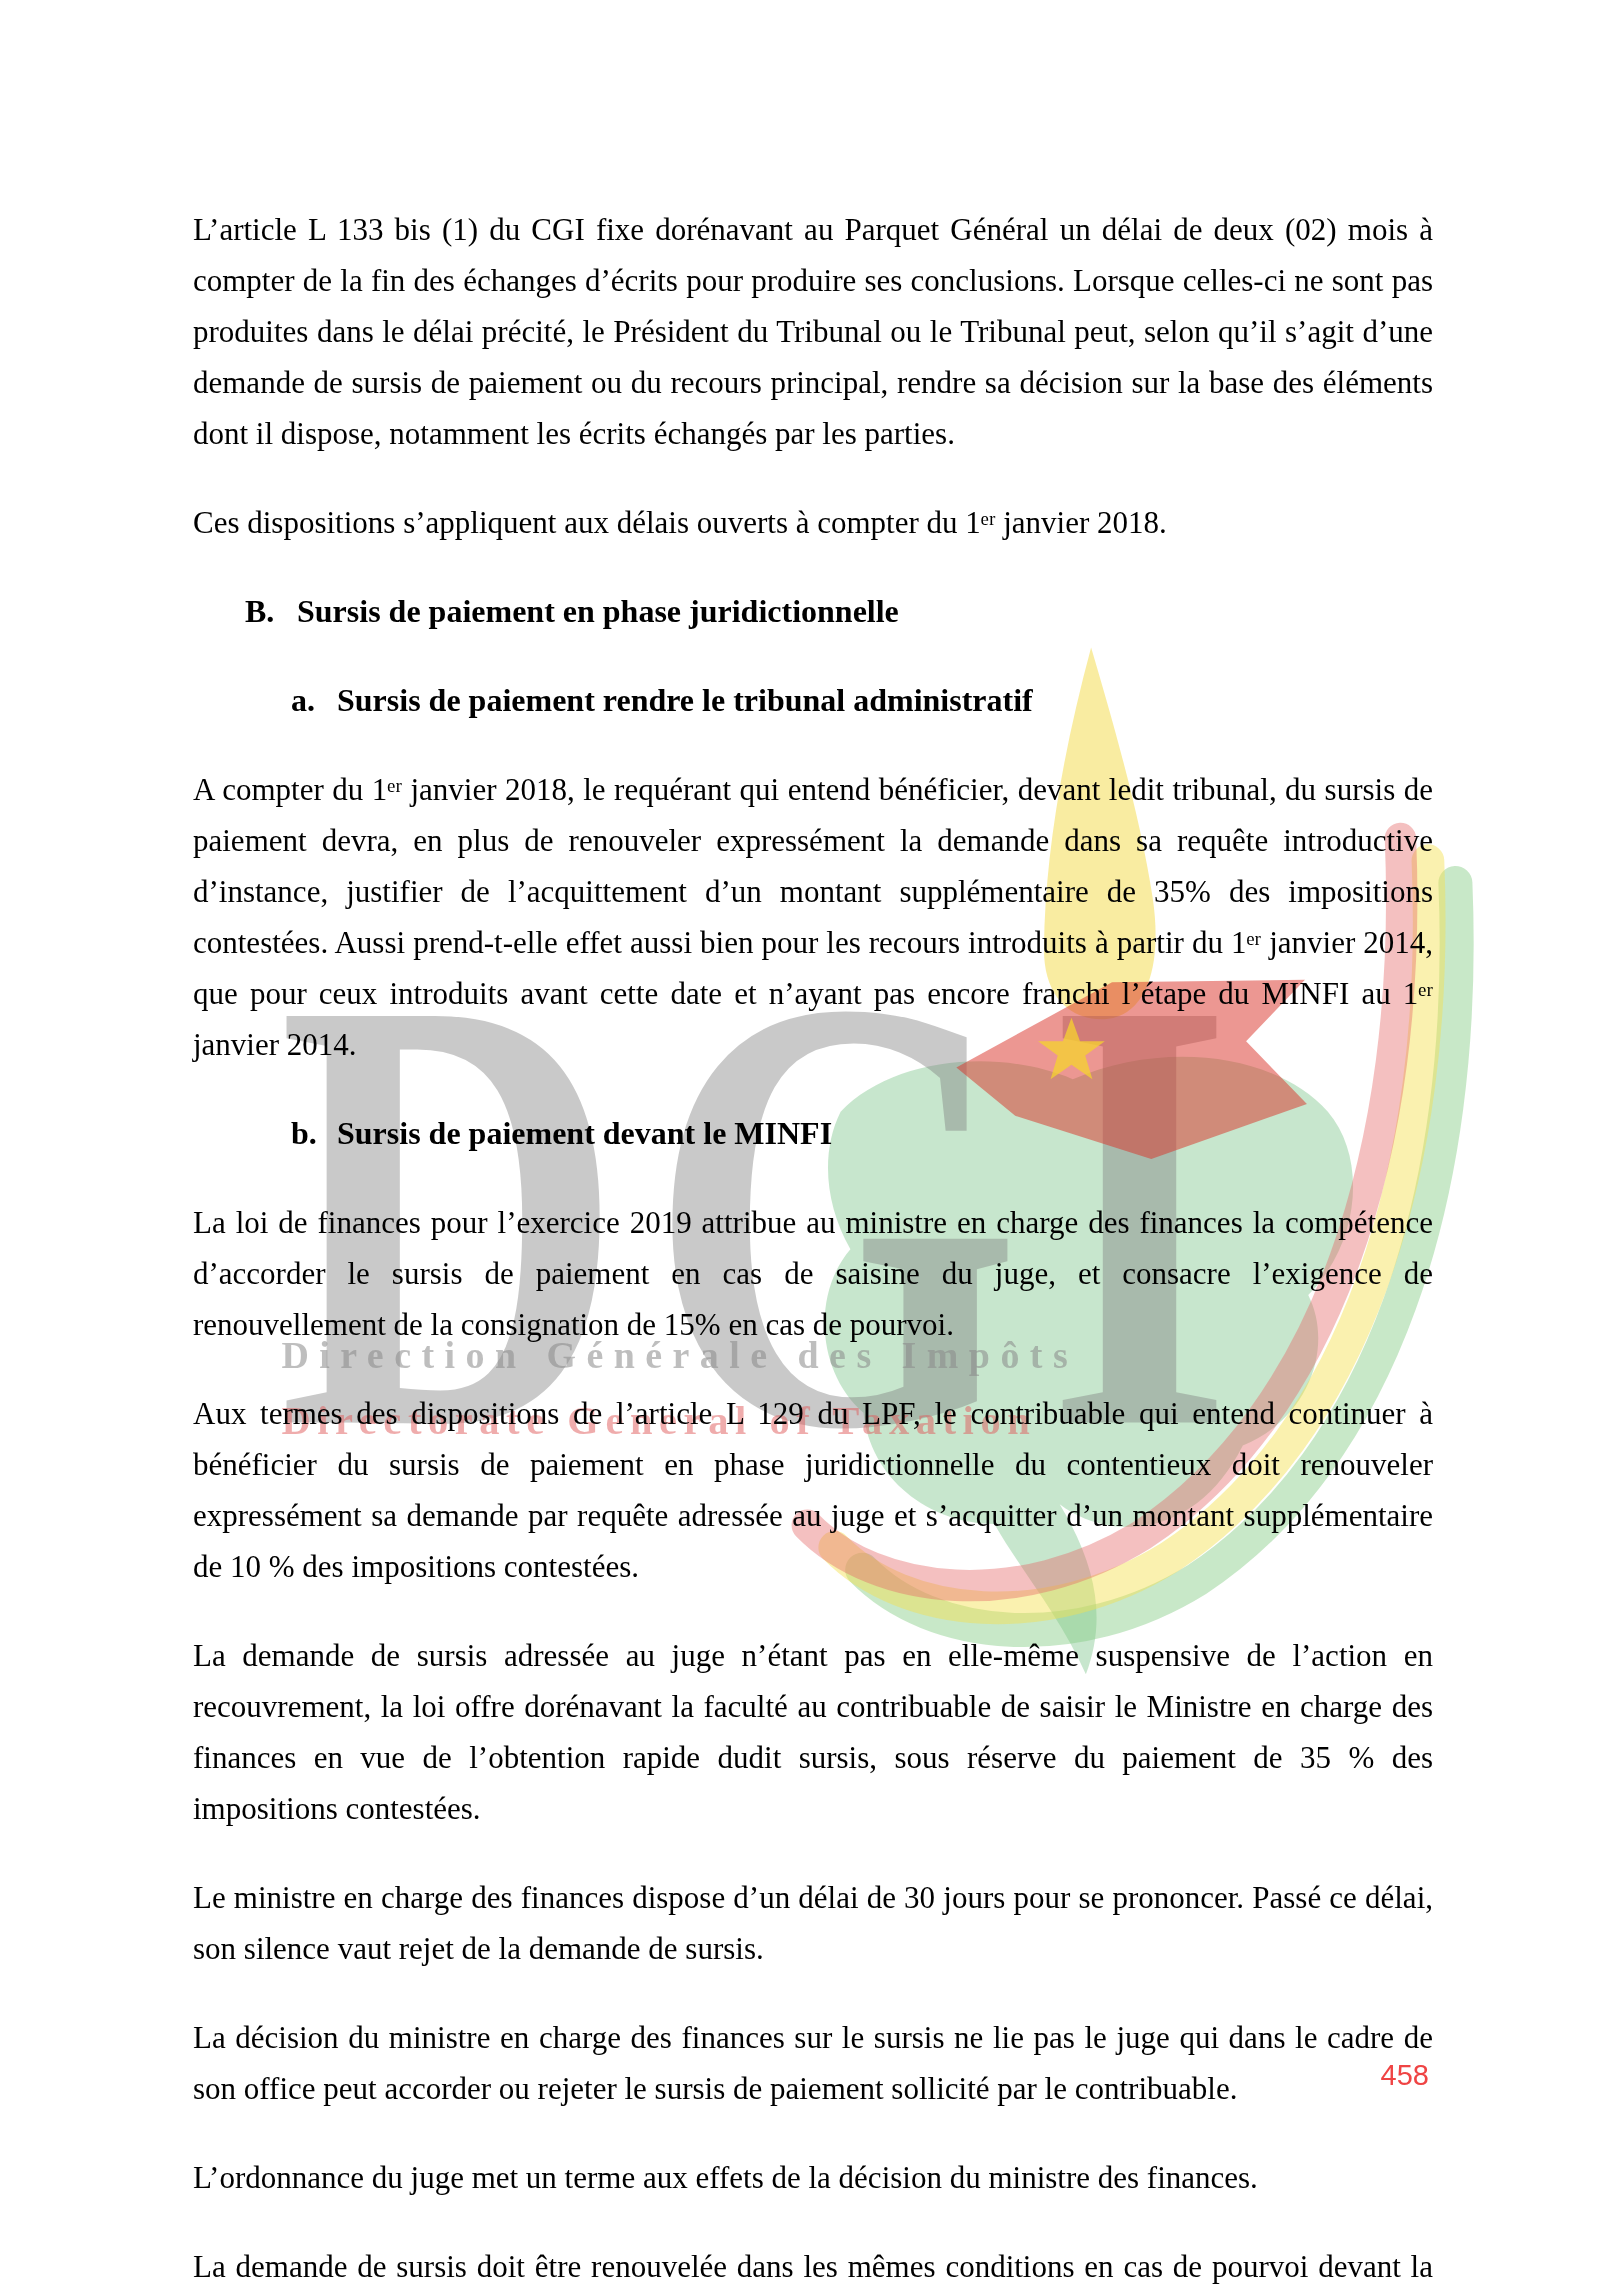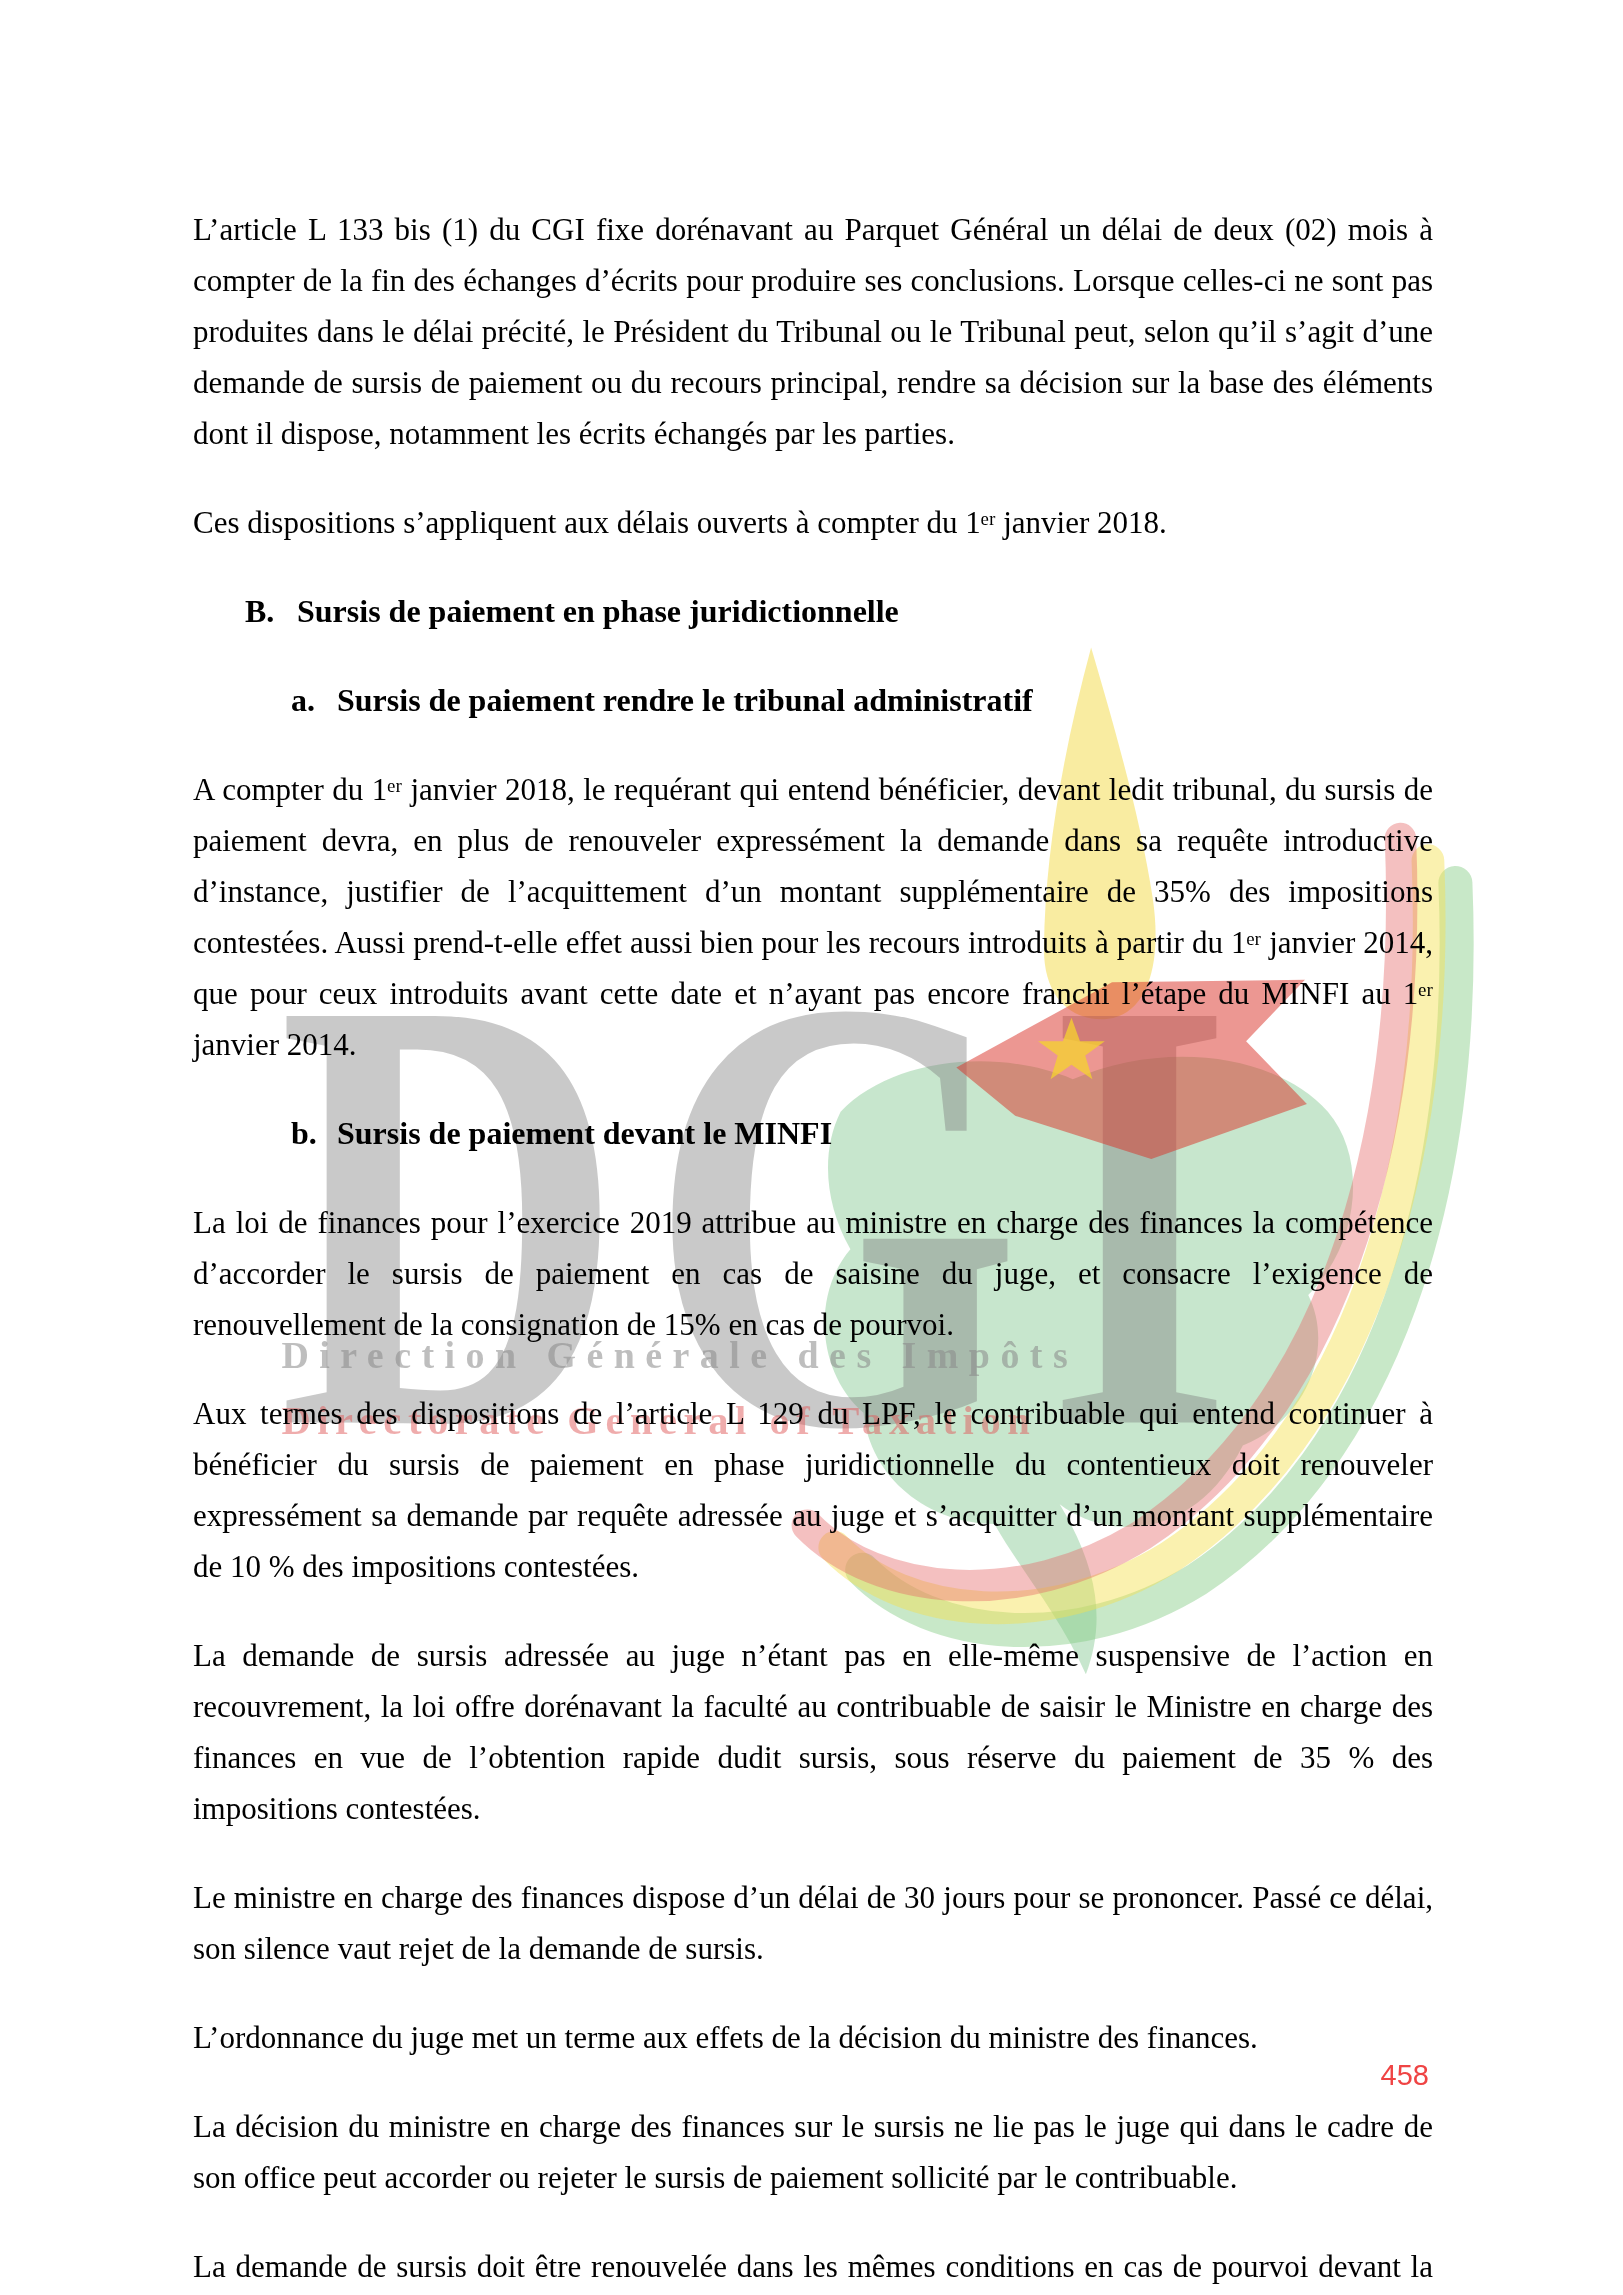--- a/index.html
+++ b/index.html
@@ -100,23 +100,23 @@
     </h3>
 
     <p class="para">La loi de finances pour l’exercice 2019 attribue au ministre en charge des finances la compétence d’accorder le sursis de paiement en cas de saisine du juge, et consacre l’exigence de renouvellement de la consignation de 15% en cas de pourvoi.</p>
 
     <p class="para">Aux termes des dispositions de l’article L 129 du LPF, le contribuable qui entend continuer à bénéficier du sursis de paiement en phase juridictionnelle du contentieux doit renouveler expressément sa demande par requête adressée au juge et s’acquitter d’un montant supplémentaire de 10 % des impositions contestées.</p>
 
     <p class="para">La demande de sursis adressée au juge n’étant pas en elle-même suspensive de l’action en recouvrement, la loi offre dorénavant la faculté au contribuable de saisir le Ministre en charge des finances en vue de l’obtention rapide dudit sursis, sous réserve du paiement de 35 % des impositions contestées.</p>
 
     <p class="para">Le ministre en charge des finances dispose d’un délai de 30 jours pour se prononcer. Passé ce délai, son silence vaut rejet de la demande de sursis.</p>
 
+    <p class="para">La décision du ministre en charge des finances sur le sursis ne lie pas le juge qui dans le cadre de son office peut accorder ou rejeter le sursis de paiement sollicité par le contribuable.</p>
+
     <p class="para">L’ordonnance du juge met un terme aux effets de la décision du ministre des finances.</p>
-
-    <p class="para">La décision du ministre en charge des finances sur le sursis ne lie pas le juge qui dans le cadre de son office peut accorder ou rejeter le sursis de paiement sollicité par le contribuable.</p>
 
     <p class="para">La demande de sursis doit être renouvelée dans les mêmes conditions en cas de pourvoi devant la chambre administrative de la Cour suprême, ce qui implique l’obligation de s’acquitter d’une consignation supplémentaire de 50% de la partie restante en contestation, sous peine d’irrecevabilité de la demande de sursis. En attendant la décision du juge, le contribuable garde la possibilité de saisir le Ministre en charge des finances d’une demande de renouvellement de son sursis.</p>
 
   </main>
 
   <div class="page-number">458</div>
 
 </div>
 
 

